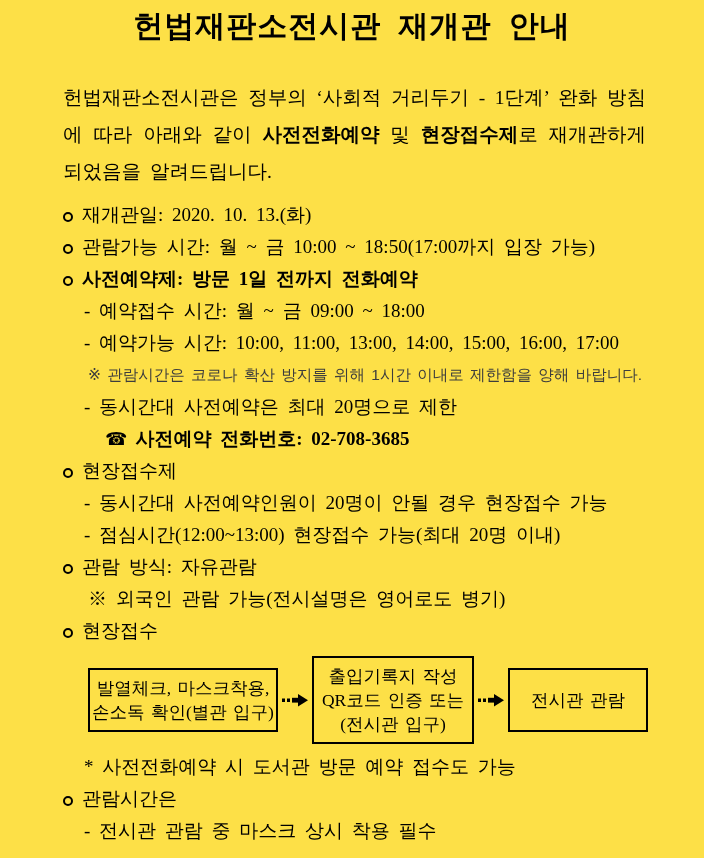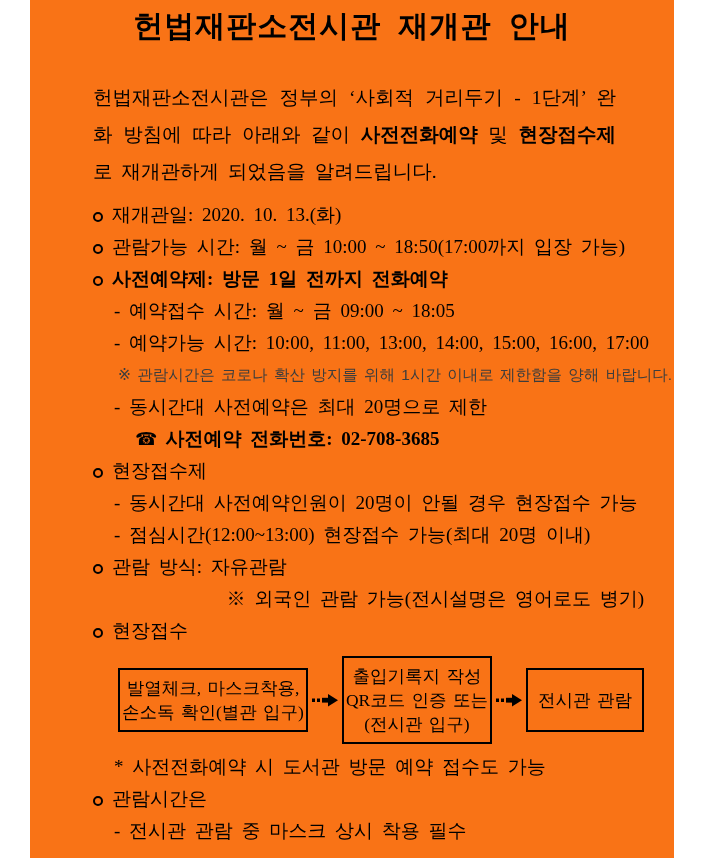--- a/index.html
+++ b/index.html
@@ -1,22 +1,22 @@
 <!DOCTYPE html>
 <html><head>
 <meta charset="utf-8">
 <style>
   * { margin: 0; padding: 0; box-sizing: border-box; }
   html, body { background: #ffffff; }
   .page {
     position: relative;
-    width: 644px;
+    width: 704px;
     height: 858px;
     margin: 0 auto;
-    background: #f97316;
+    background: #fde047;
     overflow: hidden;
     font-family: "Liberation Serif", "DejaVu Serif", serif;
     color: #000000;
   }
   .doc-title {
     margin-top: 6px;
     text-align: center;
     font-family: "Liberation Sans", "DejaVu Sans", sans-serif;
     font-weight: 800;
     font-size: 30px;
@@ -47,21 +47,21 @@
   .obullet {
     display: inline-block;
     width: 10px;
     height: 10px;
     border: 2.5px solid #000;
     border-radius: 50%;
     margin-right: 9px;
     vertical-align: -1px;
   }
   .indent1 { padding-left: 21px; }
-  .indent2 { padding-left: 25px; text-align: right; }
+  .indent2 { padding-left: 25px; }
   .indent3 { padding-left: 42px; }
   .note-gothic {
     font-family: "Liberation Sans", "DejaVu Sans", sans-serif;
     font-size: 15.5px;
     color: #3d3d3d;
     word-spacing: 2px;
   }
   .phone-icon {
     font-family: "DejaVu Sans", sans-serif;
     font-size: 18px;
@@ -98,21 +98,21 @@
 
   <div class="list">
 
     <div class="line"><span class="obullet"></span><span>재개관일: 2020. 10. 13.(화)</span></div>
 
     <div class="line"><span class="obullet"></span><span>관람가능 시간: 월 ~ 금 10:00 ~ 18:50(17:00까지 입장 가능)</span></div>
 
 
     <div class="line bold"><span class="obullet"></span><span>사전예약제: 방문 1일 전까지 전화예약</span></div>
 
-    <div class="line indent1">- 예약접수 시간: 월 ~ 금 09:00 ~ 18:05</div>
+    <div class="line indent1">- 예약접수 시간: 월 ~ 금 09:00 ~ 18:00</div>
 
     <div class="line indent1">- 예약가능 시간: 10:00, 11:00, 13:00, 14:00, 15:00, 16:00, 17:00</div>
 
     <div class="line indent2 note-gothic">※ 관람시간은 코로나 확산 방지를 위해 1시간 이내로 제한함을 양해 바랍니다.</div>
 
     <div class="line indent1">- 동시간대 사전예약은 최대 20명으로 제한</div>
 
     <div class="line indent3 bold"><span class="phone-icon">☎</span><span>사전예약 전화번호: 02-708-3685</span></div>
 
     <div class="line"><span class="obullet"></span><span>현장접수제</span></div>

